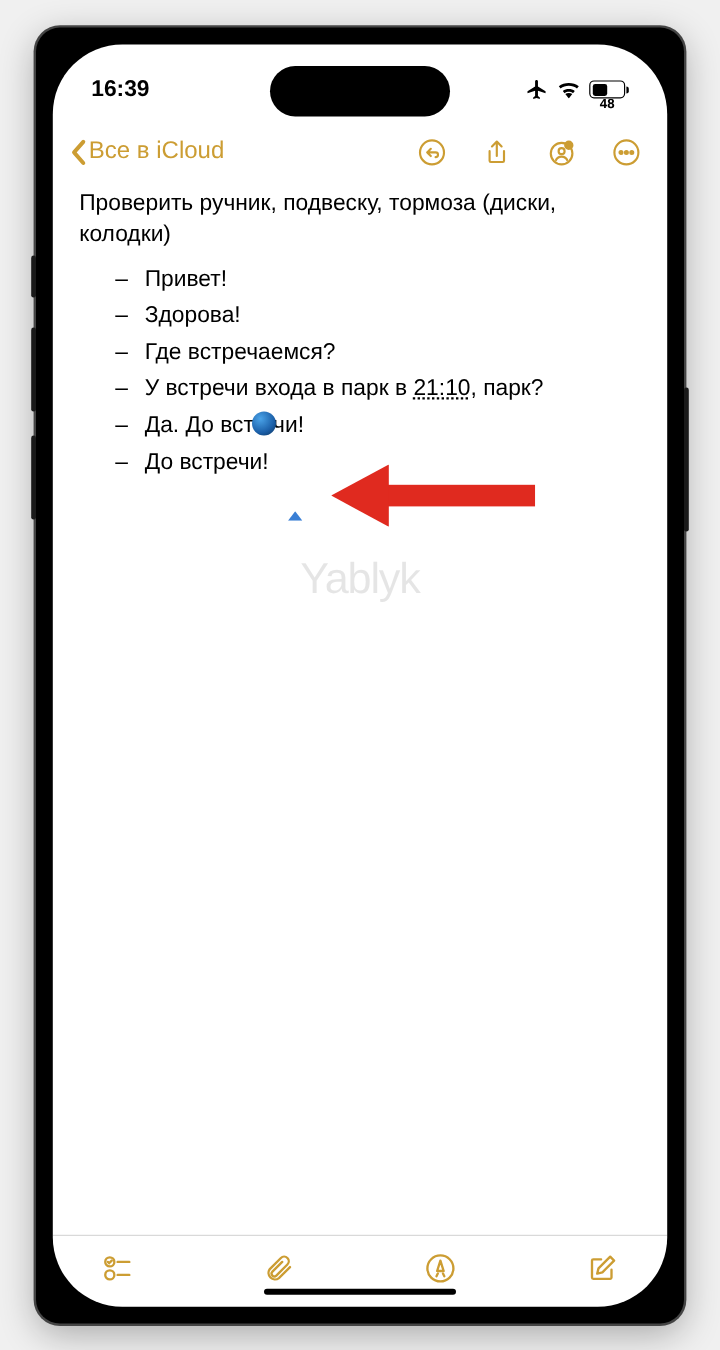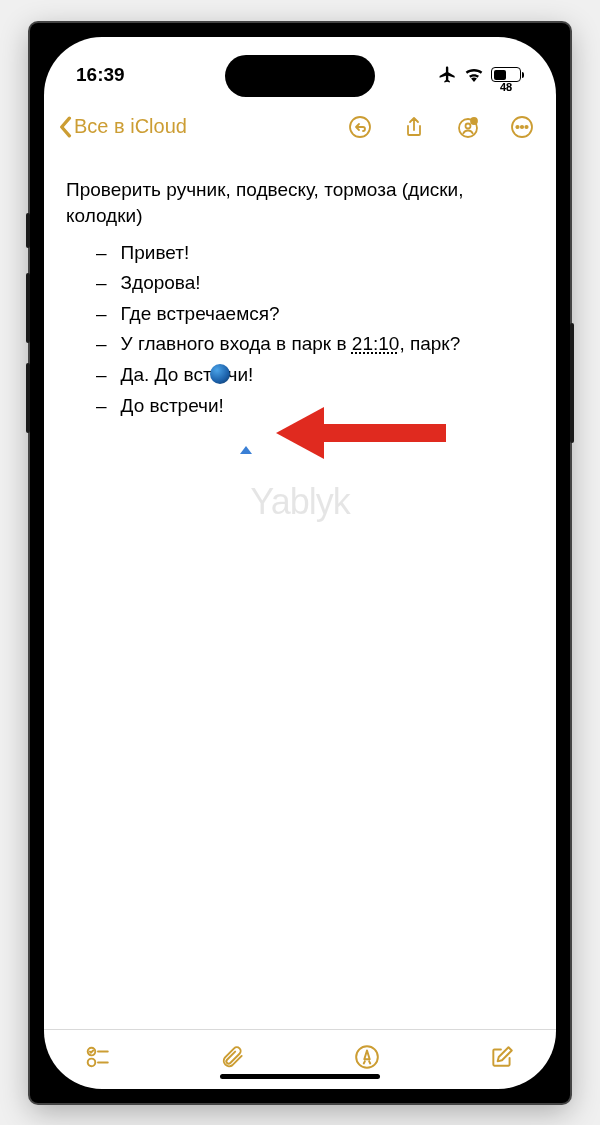--- a/index.html
+++ b/index.html
@@ -9,21 +9,21 @@
     background: #f0f0f0;
     font-family: -apple-system, BlinkMacSystemFont, "Helvetica Neue", sans-serif;
     display: flex;
     align-items: center;
     justify-content: center;
   }
   .phone-frame {
     width: 540px;
     height: 1080px;
     background: #000;
-    border-radius: 8px;
+    border-radius: 20px;
     padding: 14px;
     position: relative;
     box-shadow: 0 0 0 2px #444, 0 8px 30px rgba(0,0,0,0.3);
   }
   .side-button {
     position: absolute;
     background: #1a1a1a;
     border-radius: 2px;
   }
   .btn-power { right: -4px; top: 300px; width: 4px; height: 120px; }
@@ -126,21 +126,20 @@
   }
   .nav-icon svg { width: 24px; height: 24px; }
   .content {
     flex: 1;
     padding: 0 22px;
     font-size: 19px;
     color: #000;
     line-height: 1.4;
     position: relative;
     overflow: hidden;
-    margin-top: 20px;
   }
   .note-heading {
     margin-bottom: 10px;
   }
   .divider-line {
     letter-spacing: 0;
     margin: 14px 0 30px;
     white-space: nowrap;
     overflow: hidden;
   }
@@ -293,21 +292,21 @@
         <div class="bullet-item">
           <span class="dash">–</span>
           <span>Здорова!</span>
         </div>
         <div class="bullet-item">
           <span class="dash">–</span>
           <span>Где встречаемся?</span>
         </div>
         <div class="bullet-item">
           <span class="dash">–</span>
-          <span><span>У главного входа в парк в </span><span class="time-link">21:10</span><span>, парк?</span></span>
+          <span><span>У встречи входа в парк в </span><span class="time-link">21:10</span><span>, парк?</span></span>
         </div>
         <div class="bullet-item">
           <span class="dash">–</span>
           <span><span>Да. До вст</span><span class="cursor-avatar"></span><span>чи!</span></span>
         </div>
         <div class="bullet-item">
           <span class="dash">–</span>
           <span>До встречи!</span>
         </div>
       </div>

